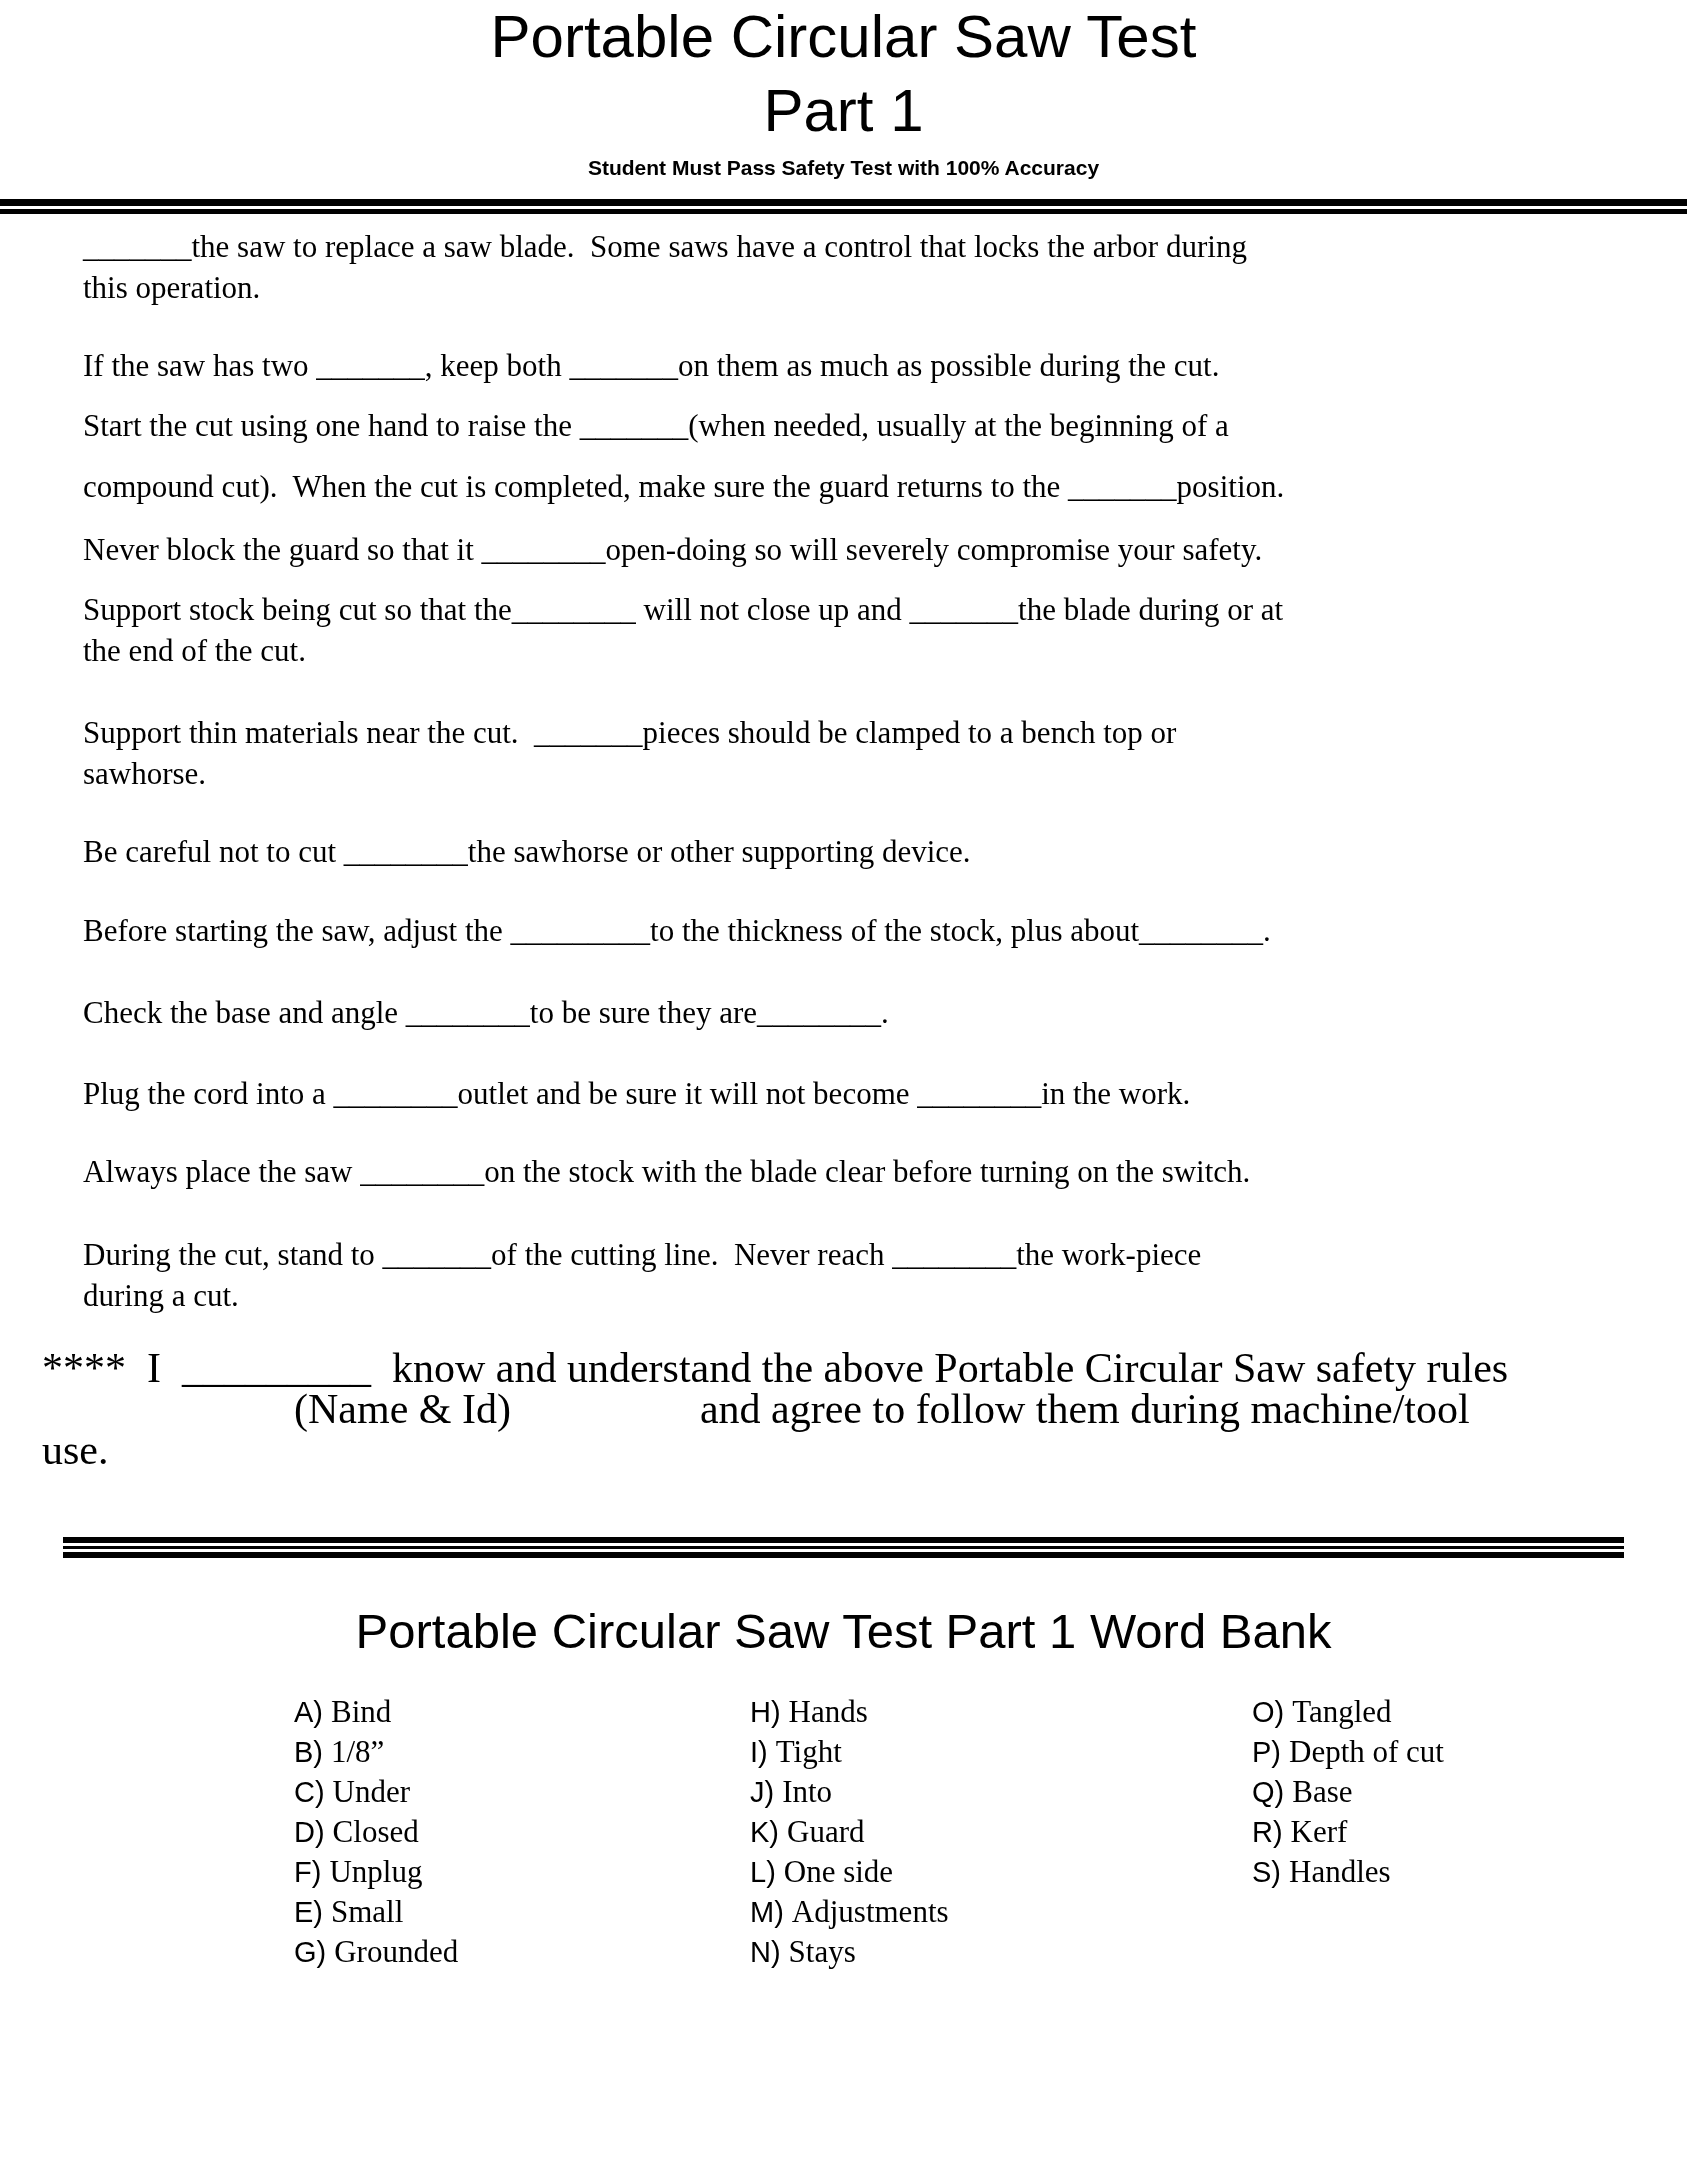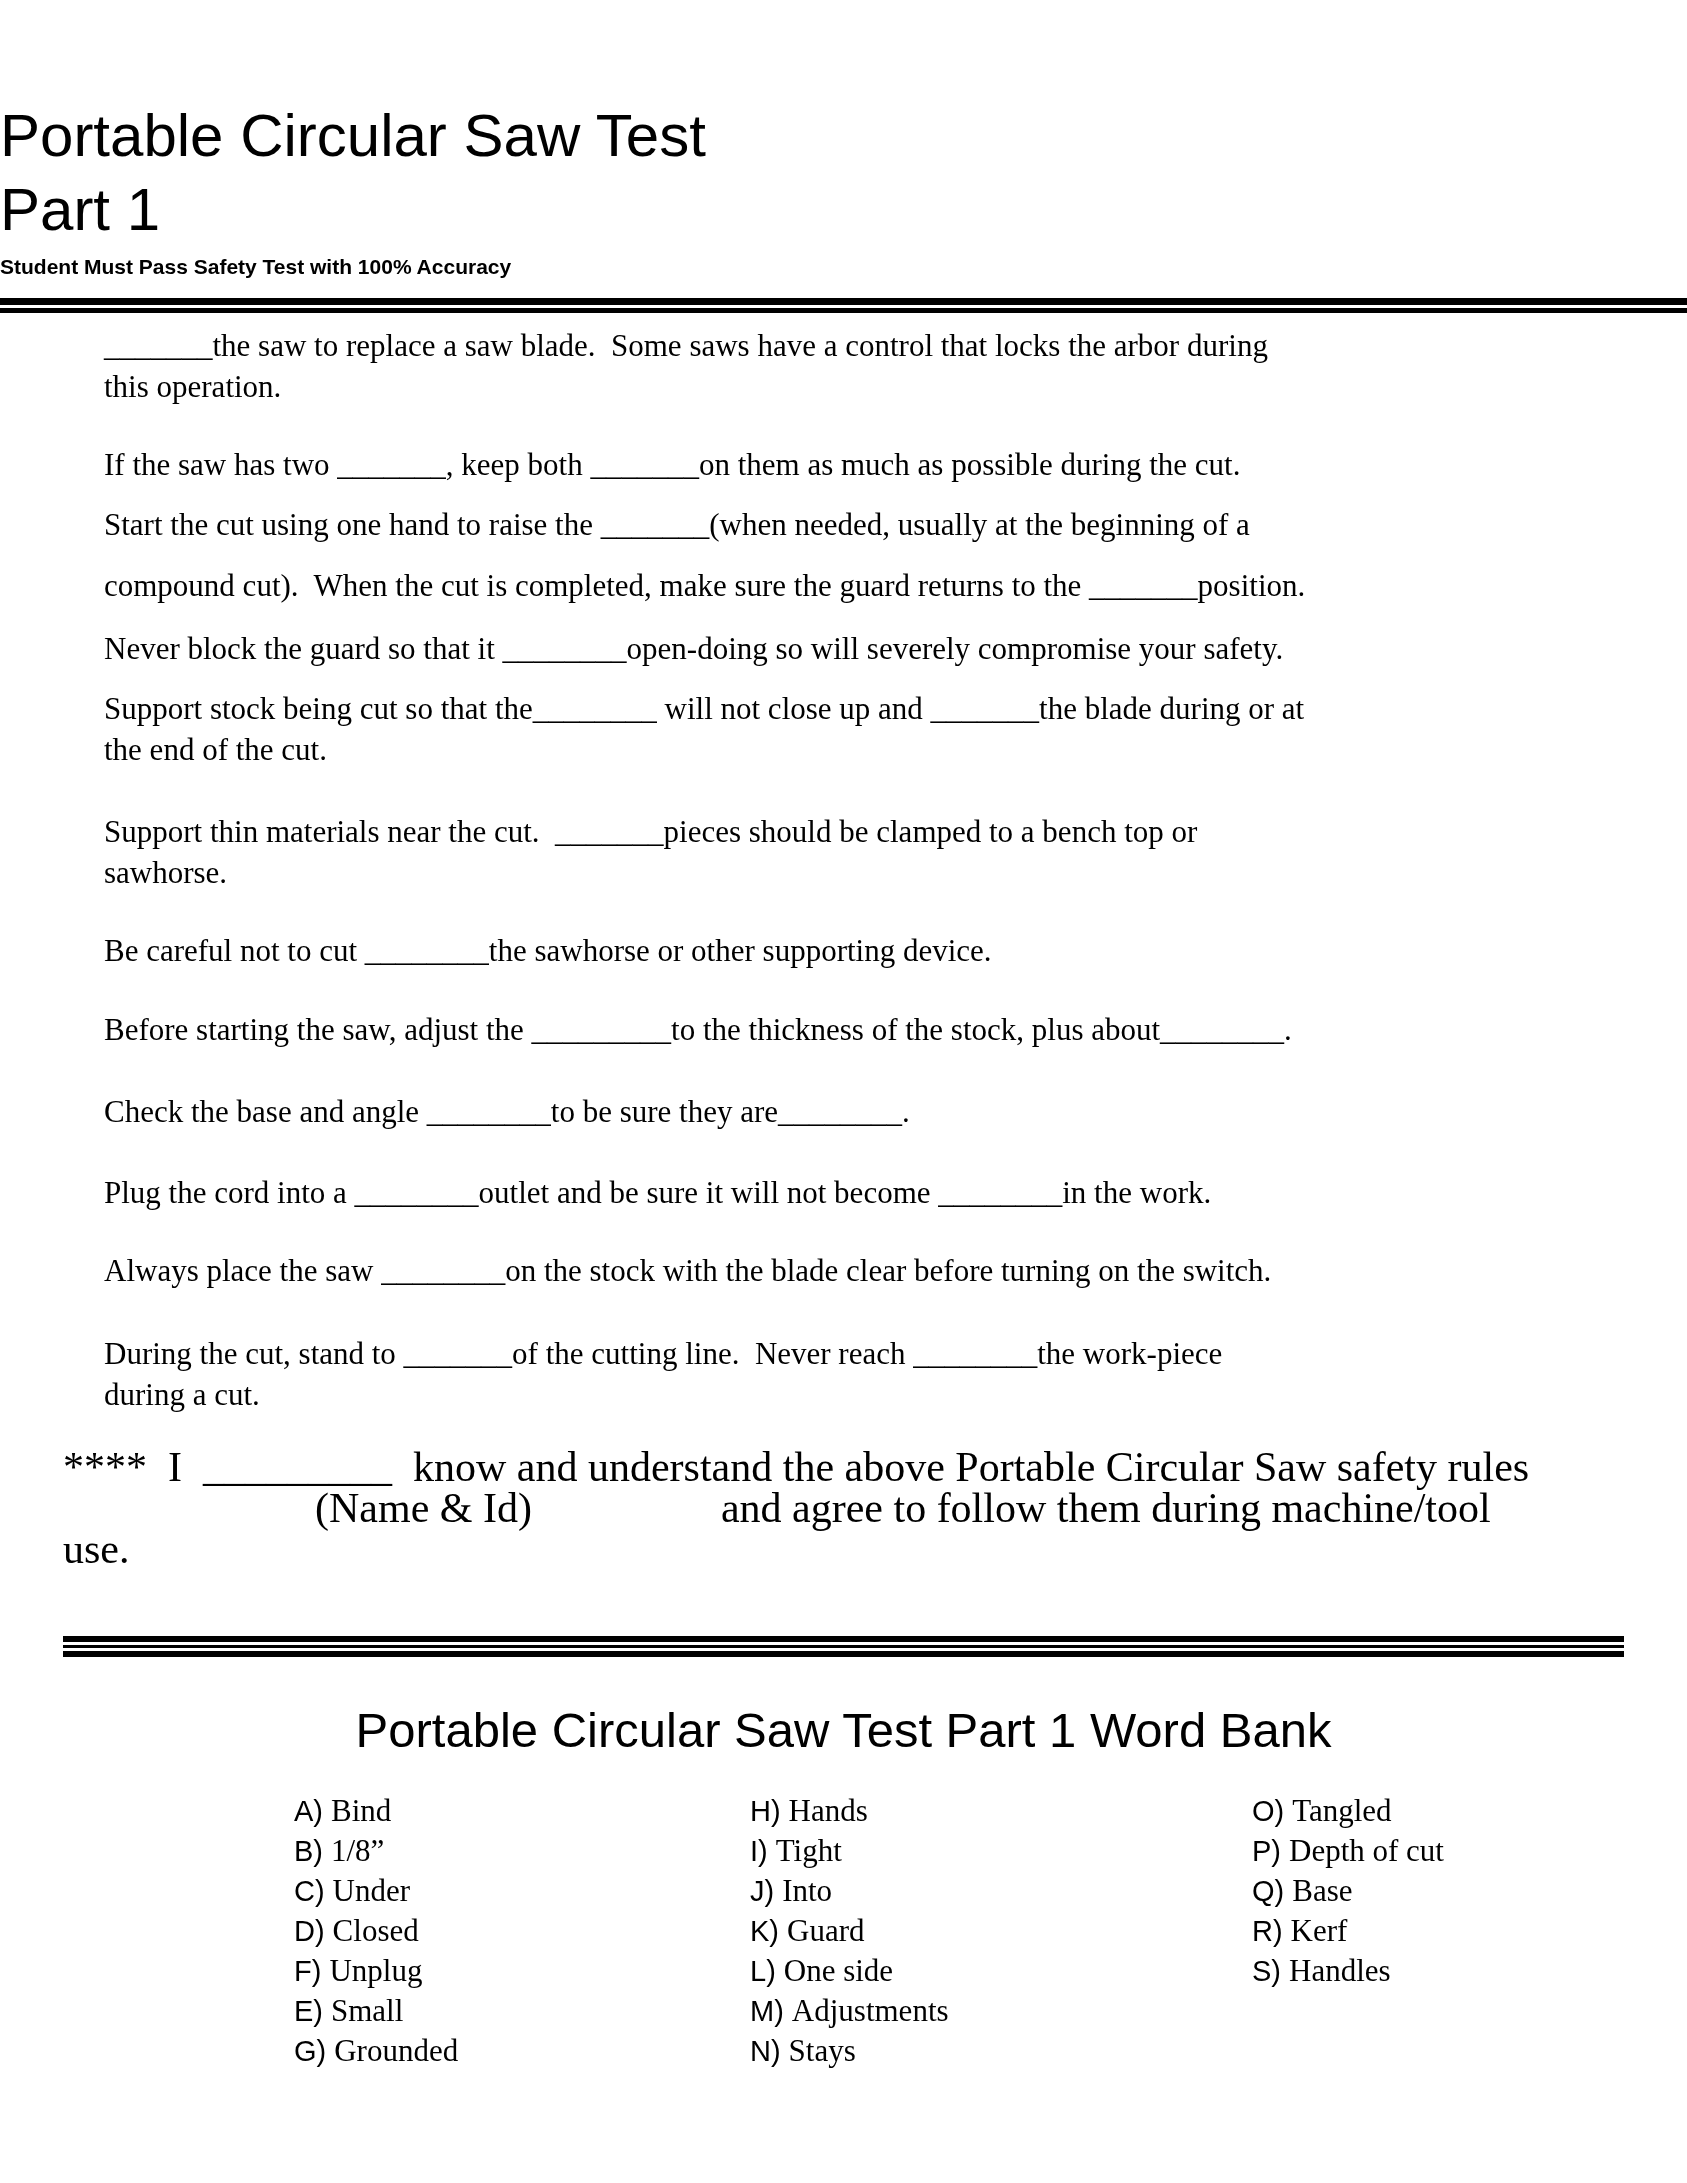--- a/index.html
+++ b/index.html
@@ -1,36 +1,36 @@
 <!DOCTYPE html>
 <html style="font-size:10.6px"><head>
 <meta charset="utf-8">
 <style>
   html,body { margin:0; padding:0; background:#e8e8e8; }
   .page {
     width:1687px; height:2183px; background:#ffffff; color:#000;
     position:relative; overflow:hidden; margin:0 auto;
     font-family:"Liberation Serif", serif;
   }
-  .header { padding-top:99px; }
+  .header { text-align:center; }
   .title {
     font-family:"Liberation Sans", sans-serif;
     font-size:60px; line-height:74px; font-weight:400;
   }
   .subtitle {
     font-family:"Liberation Sans", sans-serif;
     font-size:21px; line-height:37px; font-weight:700; margin-top:1.3px;
   }
   .rule-top { margin-top:13.2px; }
   .rule-top .bar { background:#000; width:100%; }
   .rule-top .b1 { height:6.6px; margin-bottom:3.3px; }
   .rule-top .b2 { height:4.6px; }
 
   .body-text {
-    padding:12px 0 0 104px; width:1462px;
+    padding:12px 0 0 83px; width:1462px;
   }
   .body-text p {
     margin:0; font-size:31px; line-height:41px;
     white-space:pre-wrap;
   }
   .p1 { margin-bottom:37px !important; }
   .p2 { margin-bottom:9.3px !important; }
   .p3 { line-height:61px !important; margin-bottom:12px !important; }
   .p4 { margin-bottom:19px !important; }
   .p5 { margin-bottom:41px !important; }

